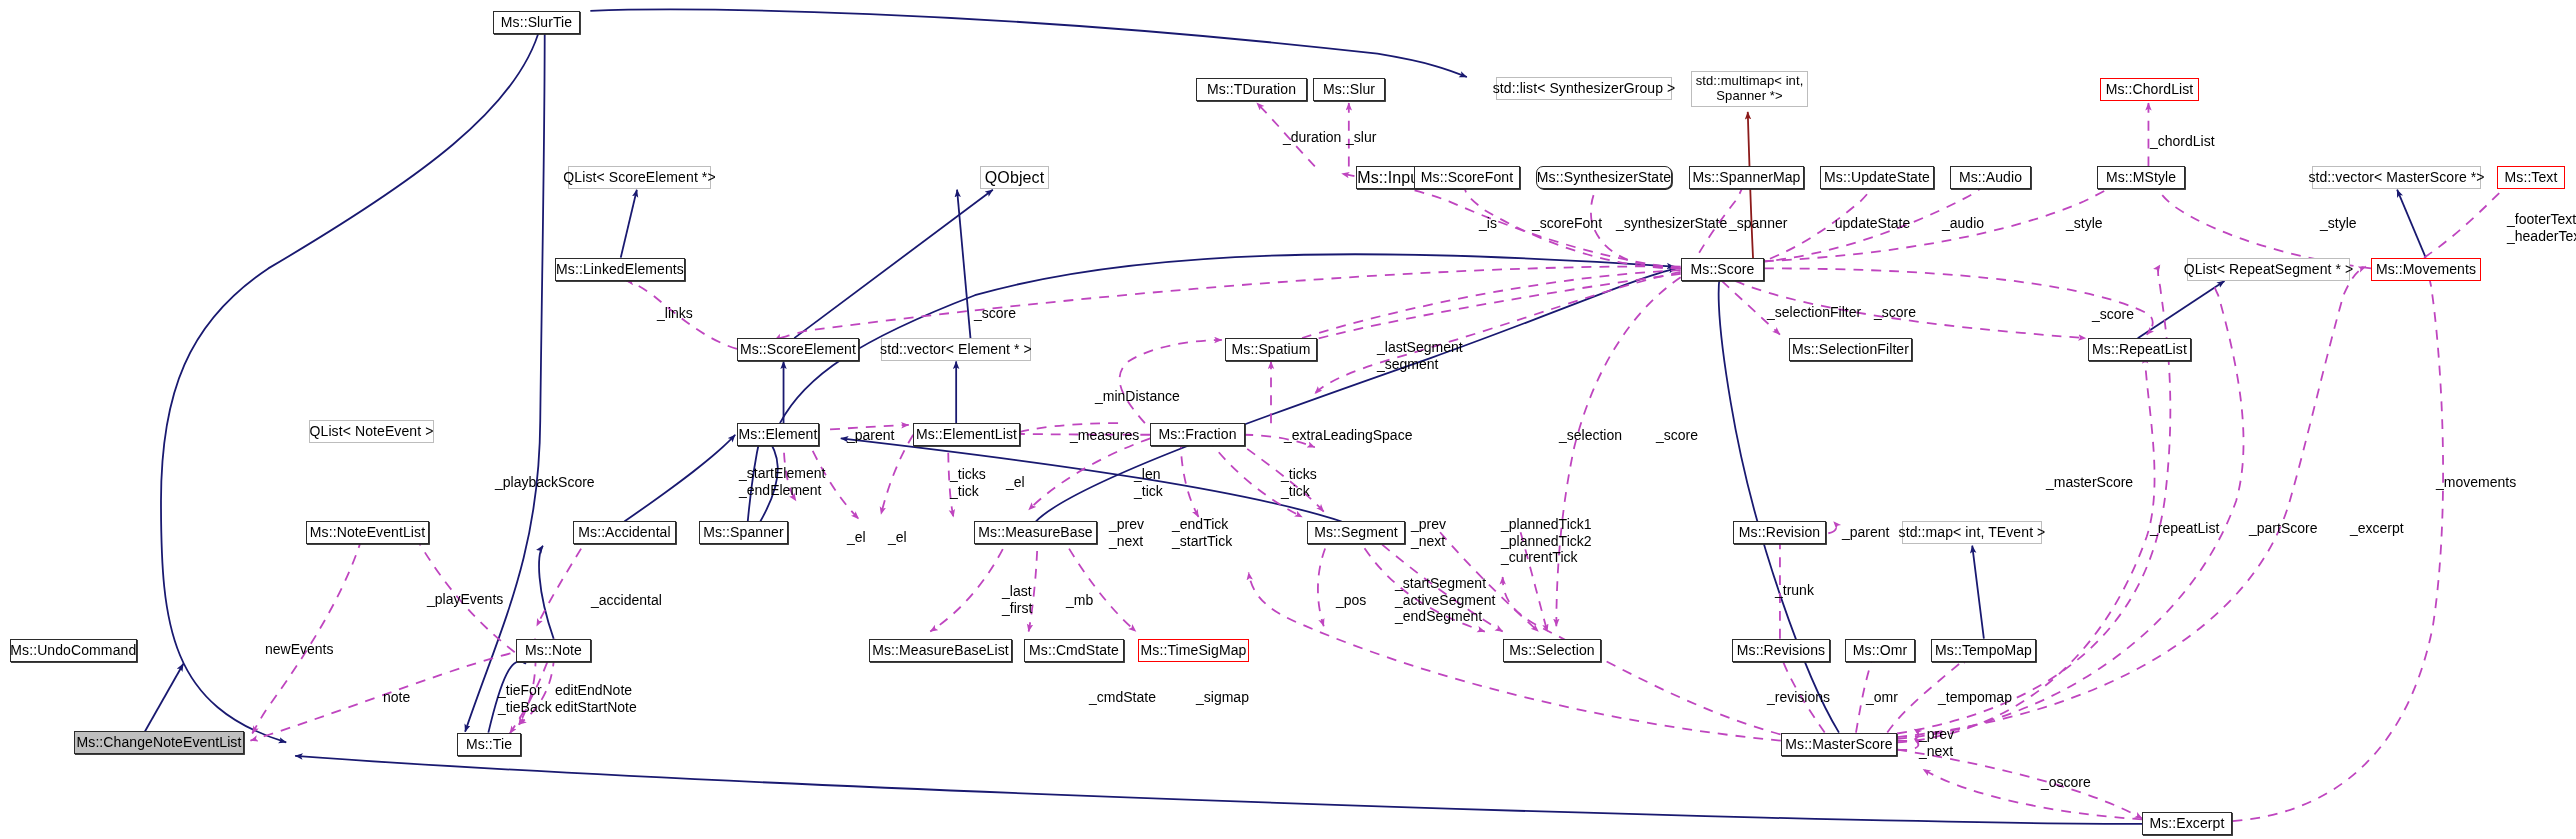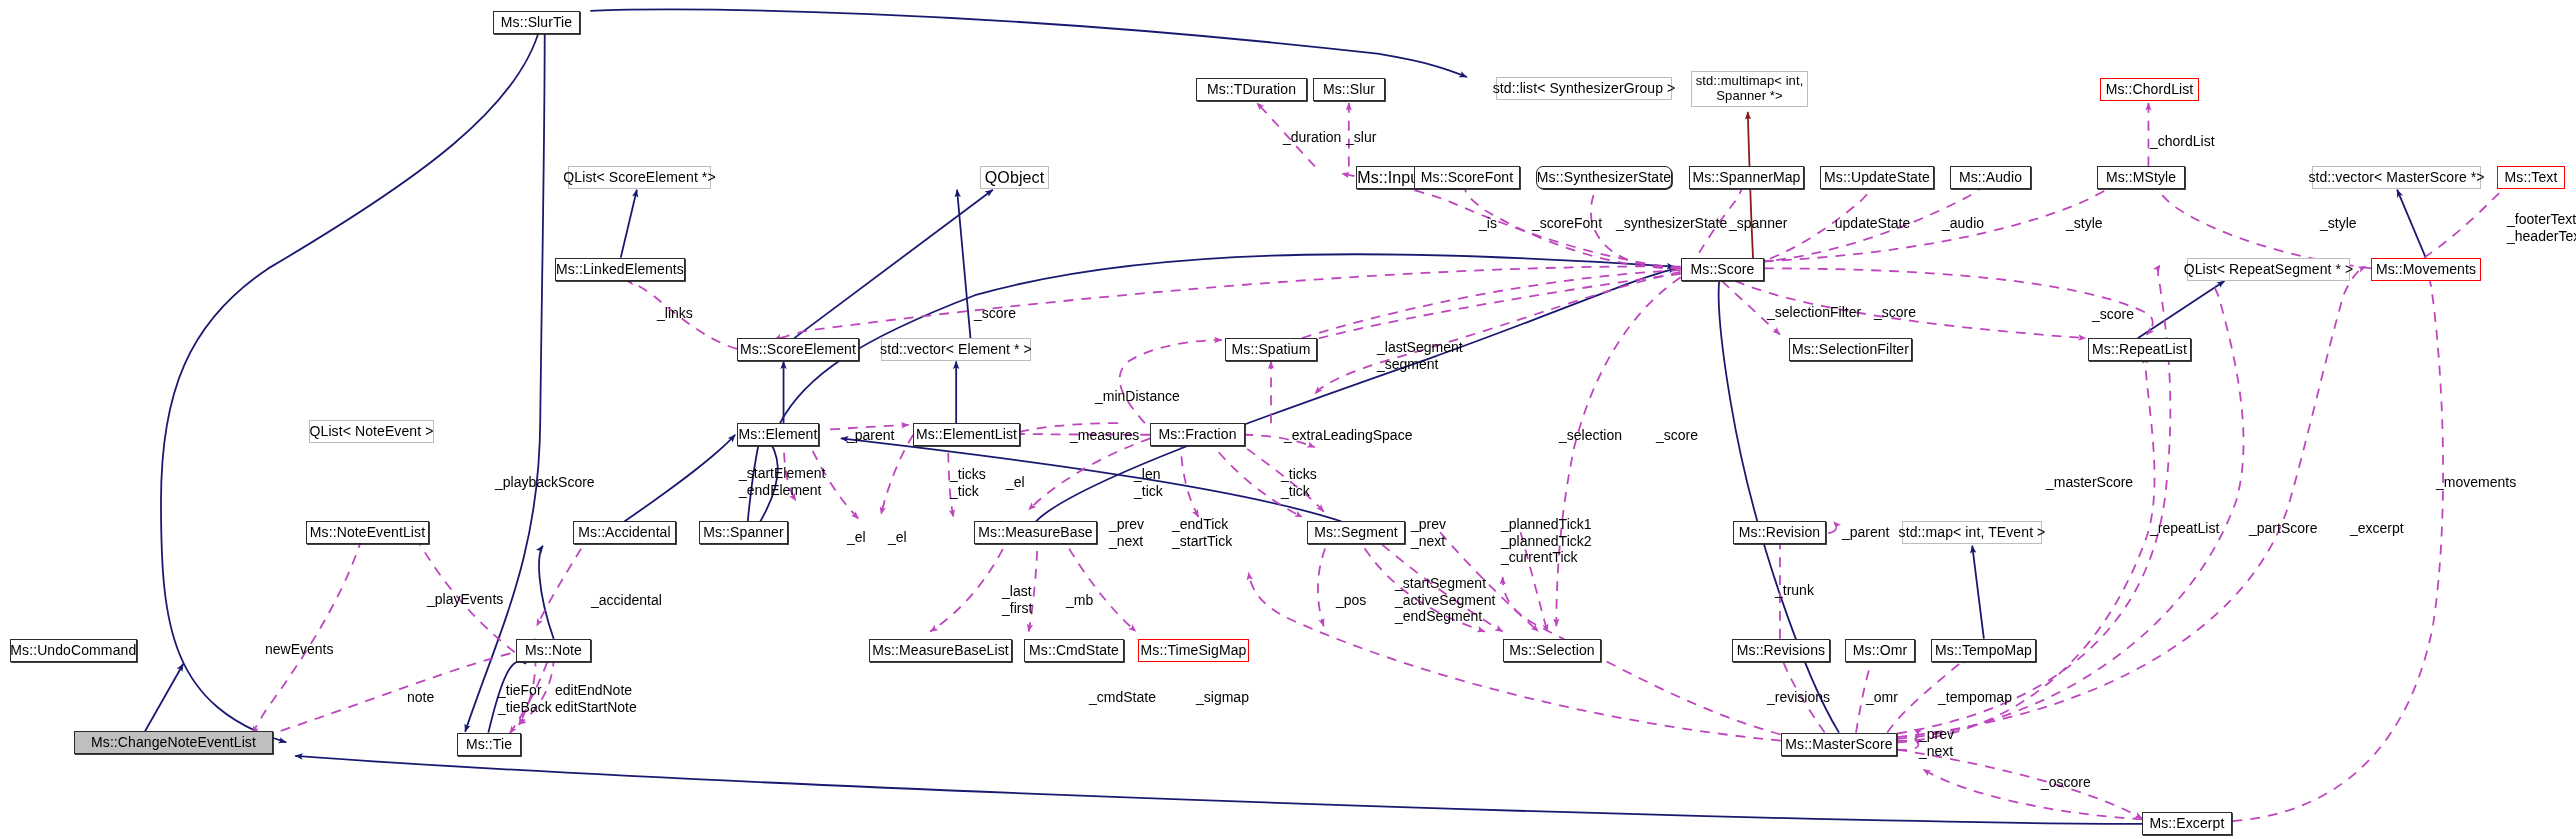--- a/index.html
+++ b/index.html
@@ -231,21 +231,21 @@
       <div class="node kind-template" style="left: 1902px; top: 521px; width: 140px; height: 23px; font-size: 14px;">std::map&lt; int, TEvent &gt;</div>
       <div class="node kind-class" style="left: 9.8px; top: 639px; width: 127px; height: 23px; font-size: 14px;">Ms::UndoCommand</div>
       <div class="node kind-class" style="left: 516px; top: 639px; width: 75px; height: 23px; font-size: 14px;">Ms::Note</div>
       <div class="node kind-class" style="left: 869px; top: 639px; width: 143px; height: 23px; font-size: 14px;">Ms::MeasureBaseList</div>
       <div class="node kind-class" style="left: 1024px; top: 639px; width: 100px; height: 23px; font-size: 14px;">Ms::CmdState</div>
       <div class="node kind-red" style="left: 1138px; top: 639px; width: 111px; height: 23px; font-size: 14px;">Ms::TimeSigMap</div>
       <div class="node kind-class" style="left: 1503px; top: 639px; width: 98px; height: 23px; font-size: 14px;">Ms::Selection</div>
       <div class="node kind-class" style="left: 1732px; top: 639px; width: 98px; height: 23px; font-size: 14px;">Ms::Revisions</div>
       <div class="node kind-class" style="left: 1845px; top: 639px; width: 70px; height: 23px; font-size: 14px;">Ms::Omr</div>
       <div class="node kind-class" style="left: 1931px; top: 639px; width: 105px; height: 23px; font-size: 14px;">Ms::TempoMap</div>
-      <div class="node kind-current" style="left: 74px; top: 731px; width: 199px; height: 23px; font-size: 14px;">Ms::ChangeNoteEventList</div>
+      <div class="node kind-current" style="left: 74px; top: 731px; width: 170px; height: 23px; font-size: 14px;">Ms::ChangeNoteEventList</div>
       <div class="node kind-class" style="left: 457px; top: 733px; width: 64px; height: 23px; font-size: 14px;">Ms::Tie</div>
       <div class="node kind-class" style="left: 1781px; top: 733px; width: 116px; height: 23px; font-size: 14px;">Ms::MasterScore</div>
       <div class="node kind-class" style="left: 2142px; top: 812px; width: 90px; height: 23px; font-size: 14px;">Ms::Excerpt</div>
     </div>
   <div id="labels-layer">
       <div class="edge-label" style="left: 1283px; top: 130px;">_duration</div>
       <div class="edge-label" style="left: 1346px; top: 130px;">_slur</div>
       <div class="edge-label" style="left: 1479px; top: 216px;">_is</div>
       <div class="edge-label" style="left: 1532px; top: 216px;">_scoreFont</div>
       <div class="edge-label" style="left: 1616px; top: 216px;">_synthesizerState</div>
@@ -301,21 +301,21 @@
       <div class="edge-label multi" style="left: 1002px; top: 583px;">_last
 _first</div>
       <div class="edge-label" style="left: 1066px; top: 593px;">_mb</div>
       <div class="edge-label" style="left: 1336px; top: 593px;">_pos</div>
       <div class="edge-label multi" style="left: 1395px; top: 575px;">_startSegment
 _activeSegment
 _endSegment</div>
       <div class="edge-label" style="left: 1775px; top: 583px;">_trunk</div>
       <div class="edge-label" style="left: 427px; top: 592px;">_playEvents</div>
       <div class="edge-label" style="left: 265px; top: 642px;">newEvents</div>
-      <div class="edge-label" style="left: 407px; top: 690px;">note</div>
+      <div class="edge-label" style="left: 383px; top: 690px;">note</div>
       <div class="edge-label multi" style="left: 498px; top: 682px;">_tieFor
 _tieBack</div>
       <div class="edge-label multi" style="left: 555px; top: 682px;">editEndNote
 editStartNote</div>
       <div class="edge-label" style="left: 1089px; top: 690px;">_cmdState</div>
       <div class="edge-label" style="left: 1196px; top: 690px;">_sigmap</div>
       <div class="edge-label" style="left: 1767px; top: 690px;">_revisions</div>
       <div class="edge-label" style="left: 1866px; top: 690px;">_omr</div>
       <div class="edge-label" style="left: 1938px; top: 690px;">_tempomap</div>
       <div class="edge-label multi" style="left: 1919px; top: 726px;">_prev

